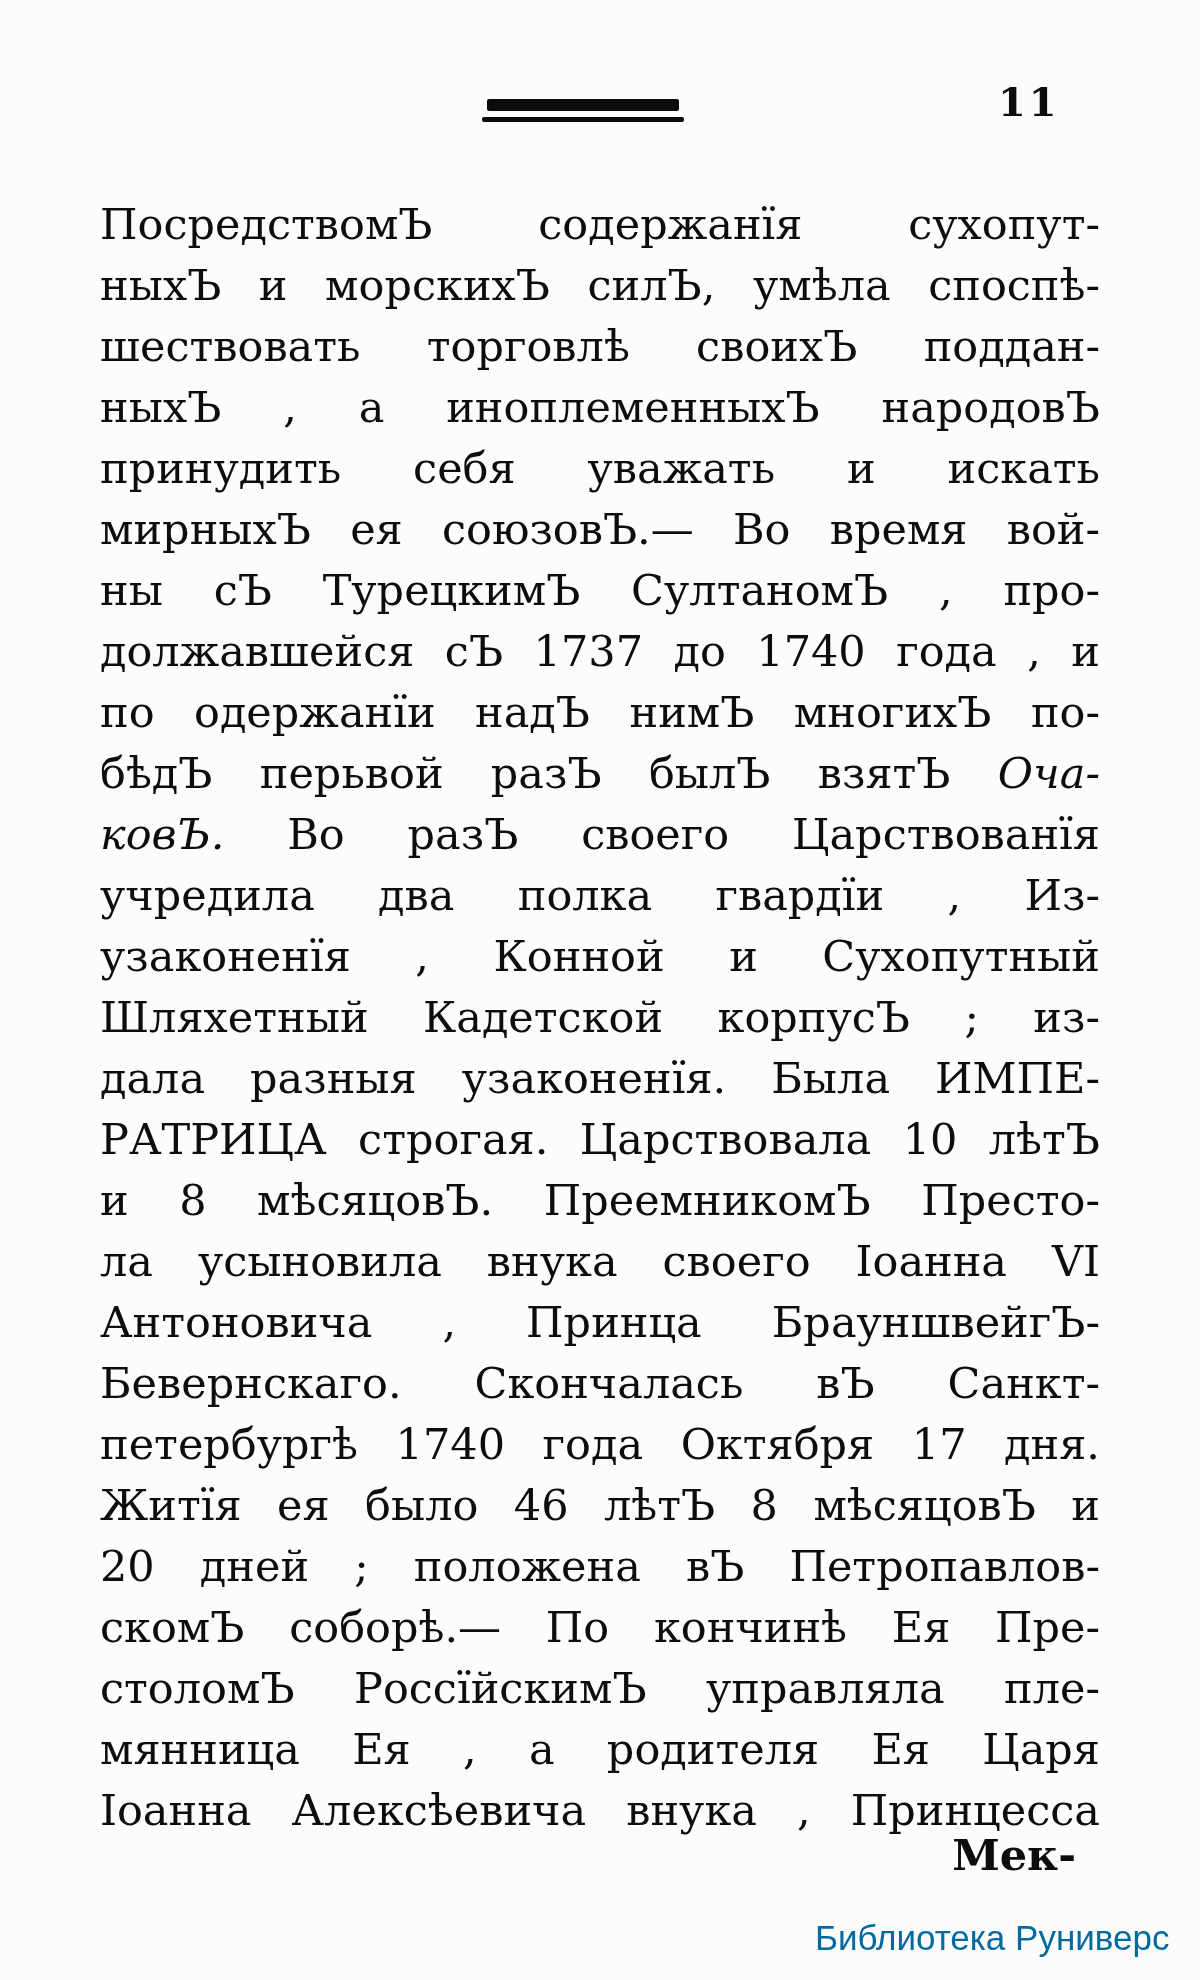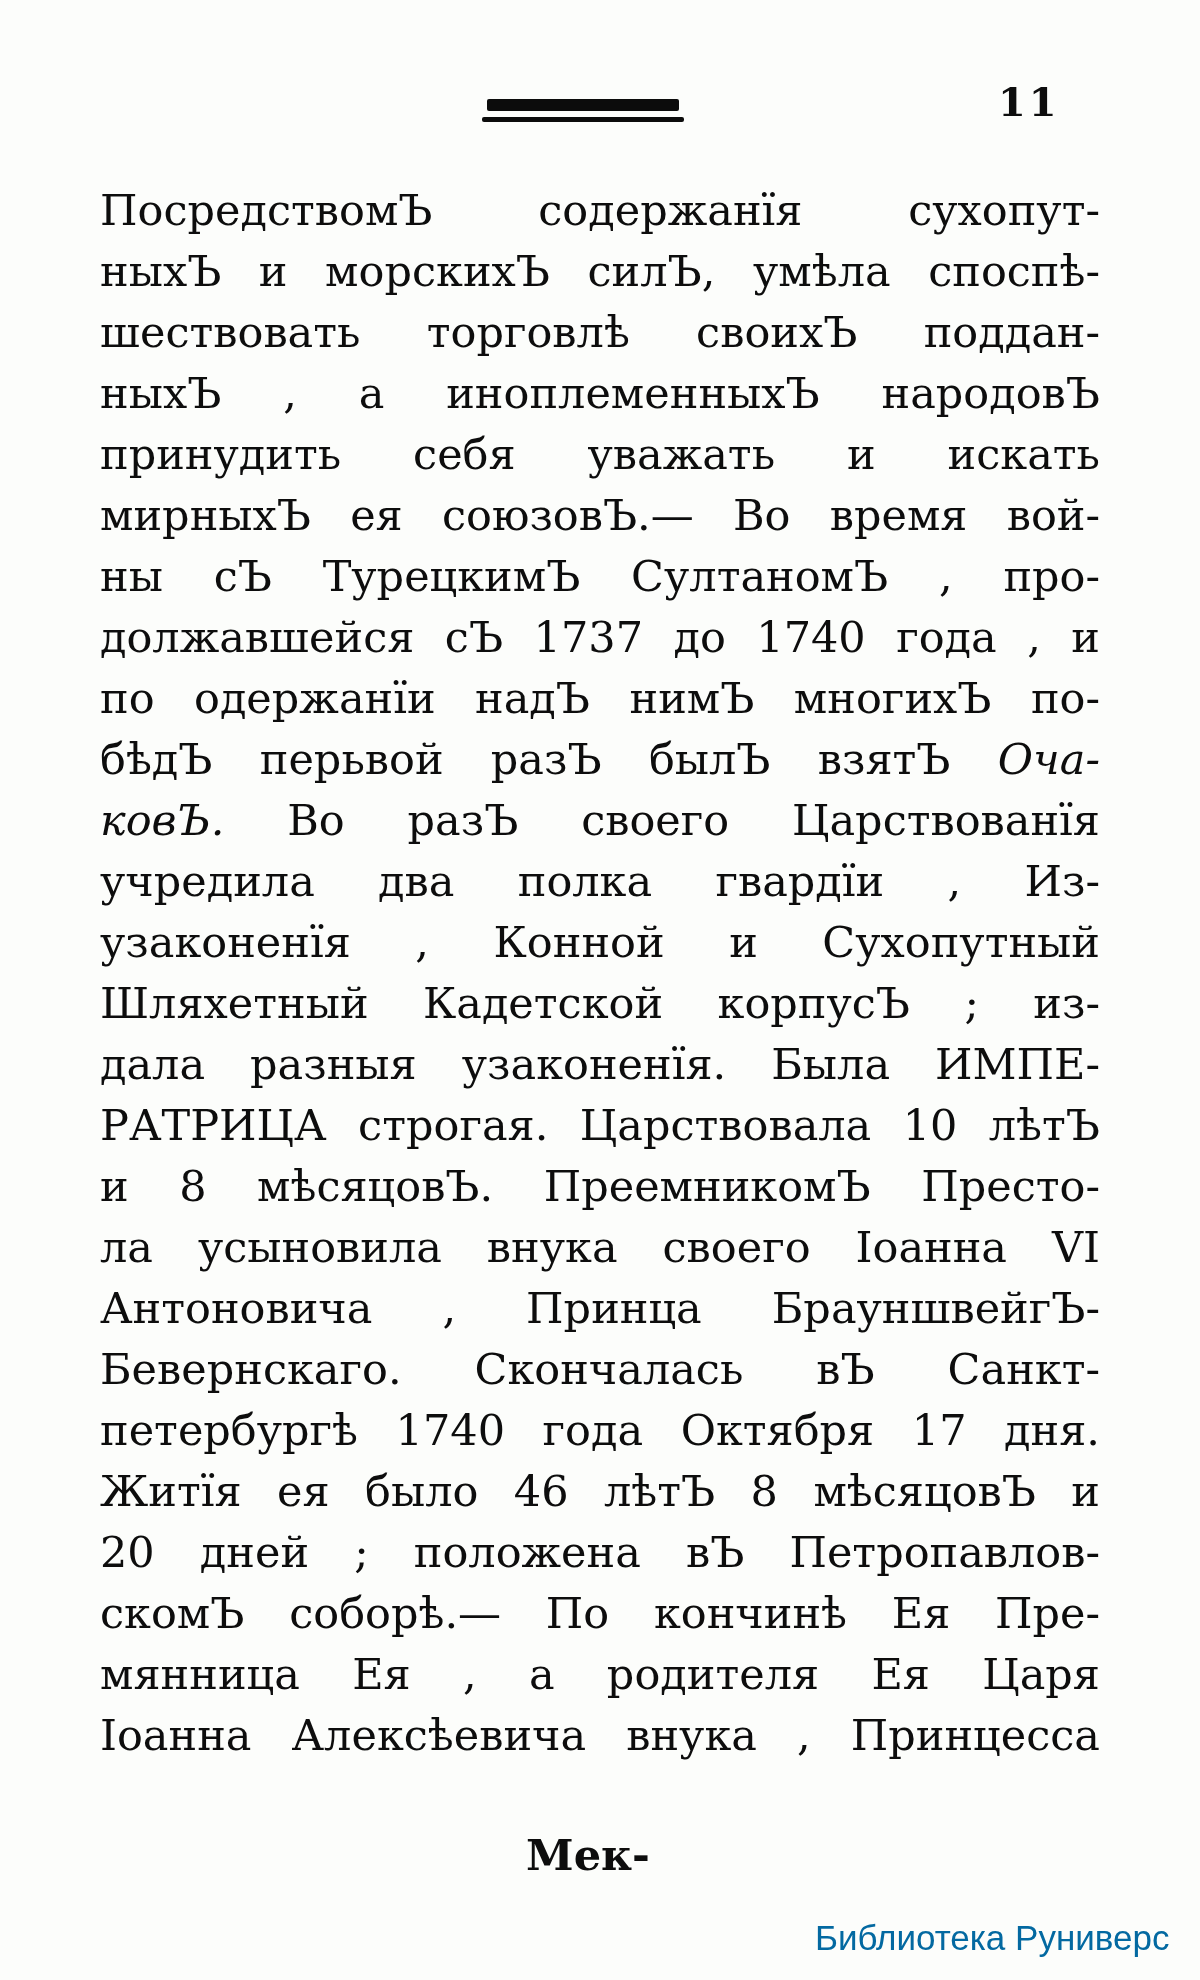--- a/index.html
+++ b/index.html
@@ -20,38 +20,38 @@
   .page-number {
     position: absolute;
     top: 78px; left: 998px;
     font-size: 40px;
     font-weight: bold;
     letter-spacing: 3px;
   }
 
   .body-text {
     position: absolute;
-    top: 180px; left: 100px;
+    top: 194px; left: 100px;
     width: 1000px;
     font-size: 43px;
     line-height: 61px;
   }
   .line {
     text-align: justify;
     text-align-last: justify;
     height: 61px;
     overflow: hidden;
   }
   .line .it { font-style: italic; }
 
   .catchword {
     position: absolute;
     top: 1830px; left: 100px;
     width: 976px;
-    text-align: center;
+    text-align: right;
     font-size: 43px;
     font-weight: bold;
   }
 
   .watermark {
     position: absolute;
     top: 1918px; left: 815px;
     font-size: 35px;
     color: #0369a1;
     font-family: "Liberation Sans", sans-serif;
@@ -87,20 +87,21 @@
       <div class="line"><span>дала разныя узаконенїя. Была ИМПЕ-</span></div>
       <div class="line"><span>РАТРИЦА строгая. Царствовала 10 лѣтЪ</span></div>
       <div class="line"><span>и 8 мѣсяцовЪ. ПреемникомЪ Престо-</span></div>
       <div class="line"><span>ла усыновила внука своего Іоанна VI</span></div>
       <div class="line"><span>Антоновича , Принца БрауншвейгЪ-</span></div>
       <div class="line"><span>Бевернскаго. Скончалась вЪ Санкт-</span></div>
       <div class="line"><span>петербургѣ 1740 года Октября 17 дня.</span></div>
       <div class="line"><span>Житїя ея было 46 лѣтЪ 8 мѣсяцовЪ и</span></div>
       <div class="line"><span>20 дней ; положена вЪ Петропавлов-</span></div>
       <div class="line"><span>скомЪ соборѣ.— По кончинѣ Ея Пре-</span></div>
+      <div class="line"><span>столомЪ РоссїйскимЪ управляла пле-</span></div>
       <div class="line"><span>мянница Ея , а родителя Ея Царя</span></div>
       <div class="line"><span>Іоанна Алексѣевича внука , Принцесса</span></div>
     </div>
 
   <div class="catchword">Мек-</div>
 
   <div class="watermark">Библиотека Руниверс</div>
 
 </div>
 

